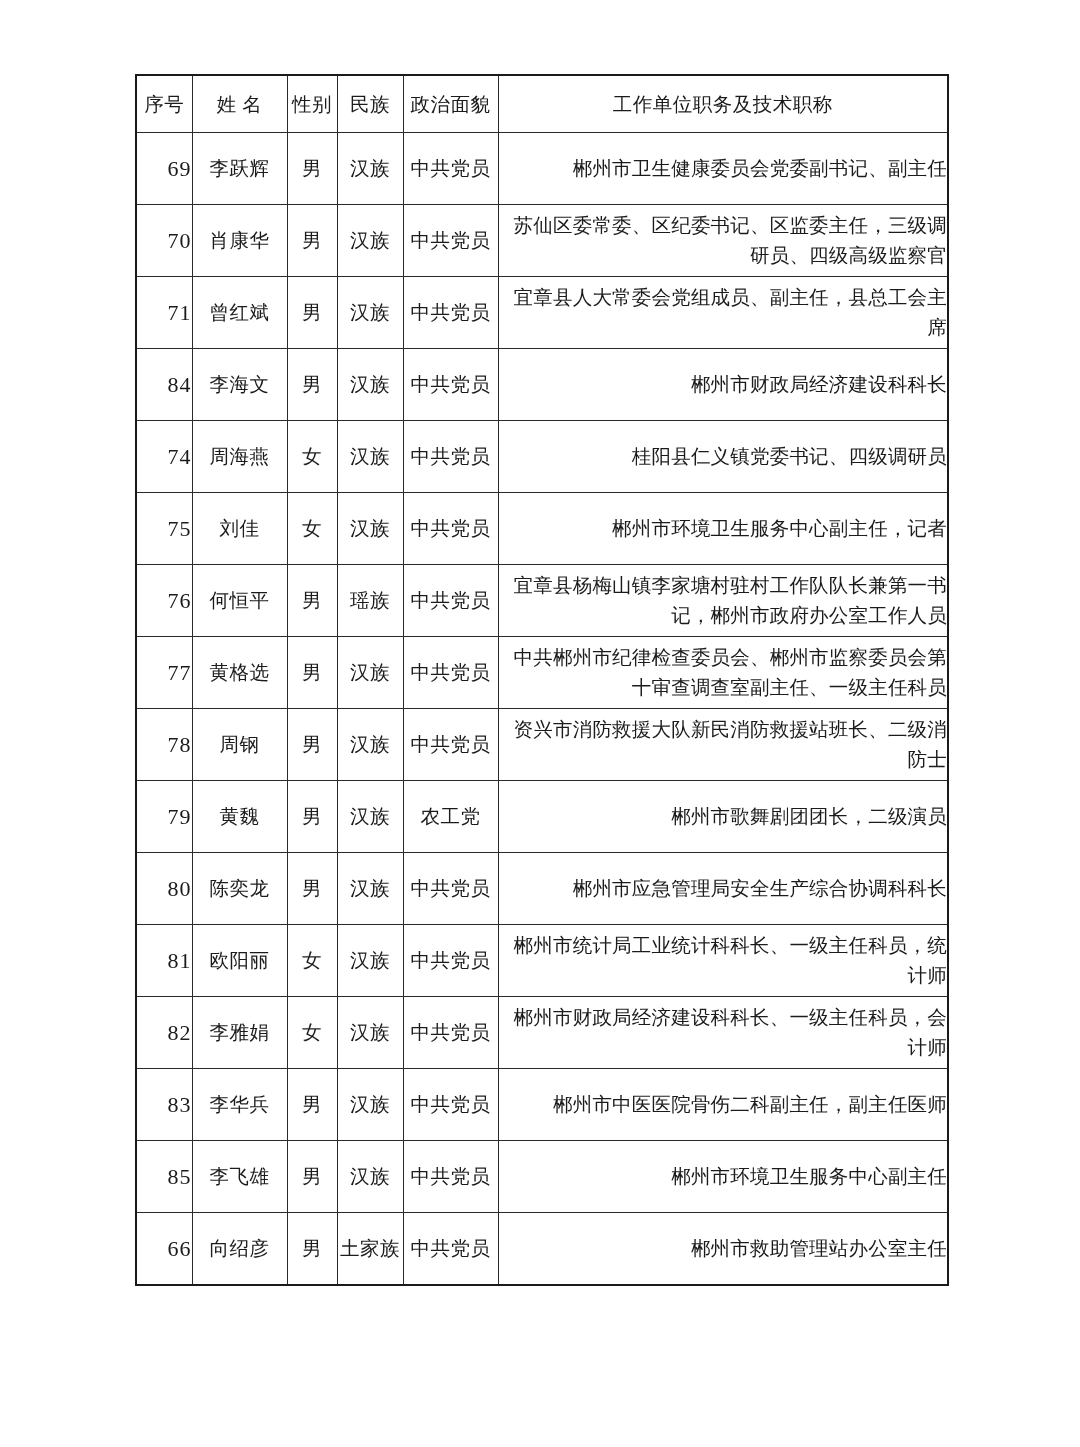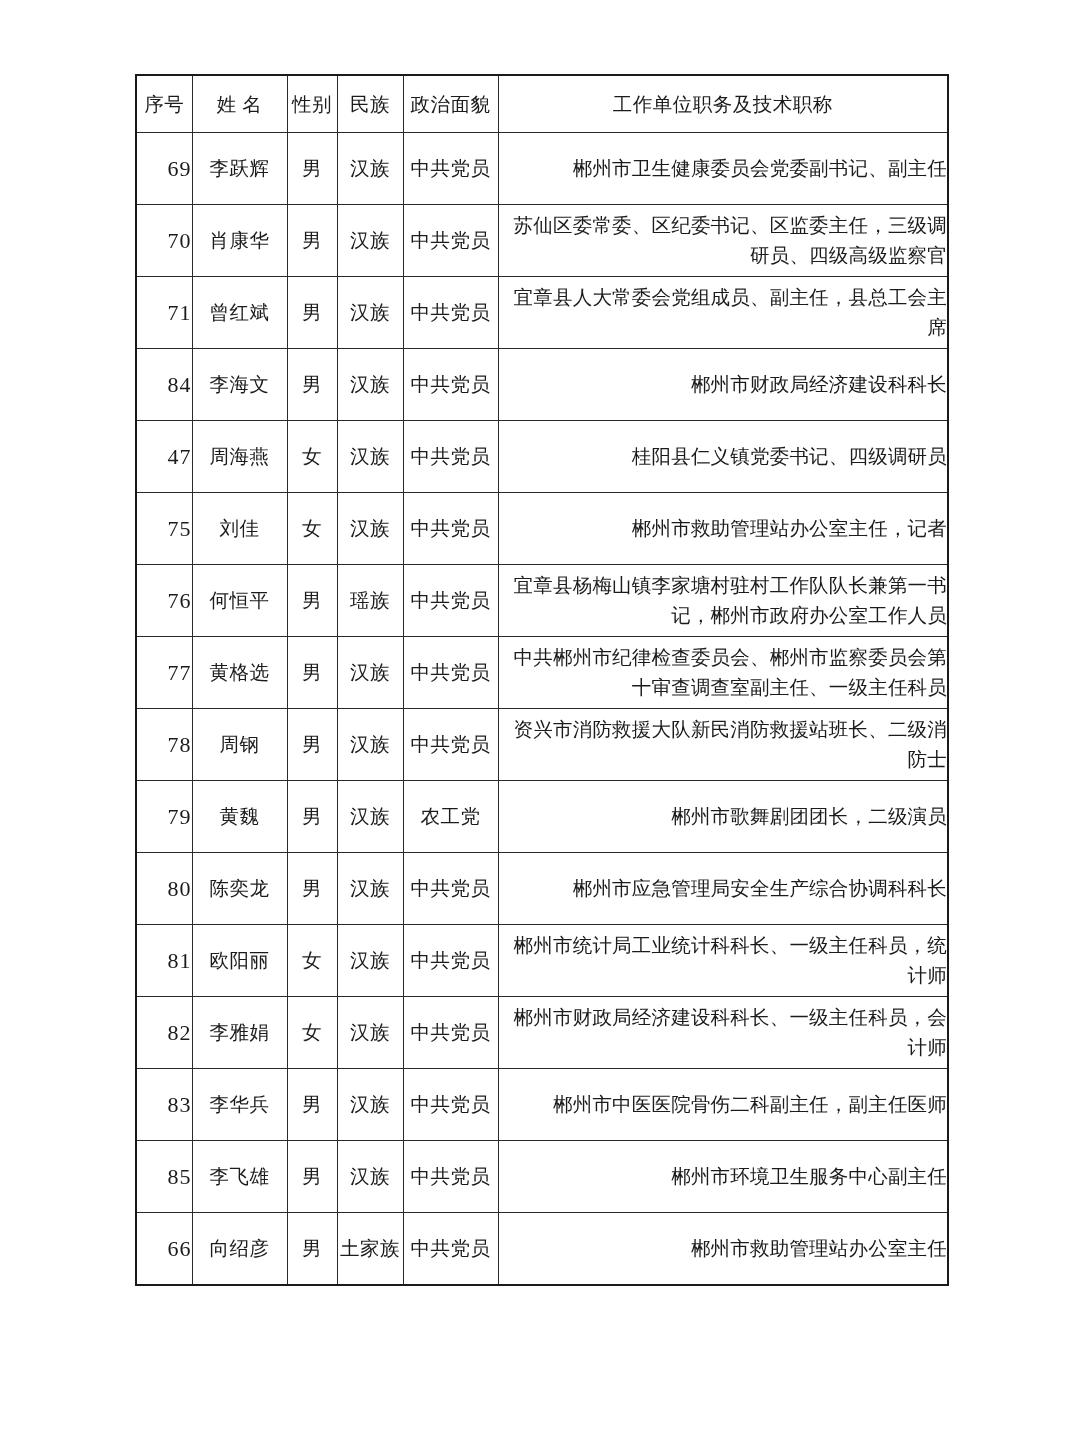--- a/index.html
+++ b/index.html
@@ -143,34 +143,34 @@
         </tr>
         <tr>
           <td class="cell-index">84</td>
           <td class="cell-center">李海文</td>
           <td class="cell-center">男</td>
           <td class="cell-center">汉族</td>
           <td class="cell-center">中共党员</td>
           <td class="cell-post">郴州市财政局经济建设科科长</td>
         </tr>
         <tr>
-          <td class="cell-index">47</td>
+          <td class="cell-index">74</td>
           <td class="cell-center">周海燕</td>
           <td class="cell-center">女</td>
           <td class="cell-center">汉族</td>
           <td class="cell-center">中共党员</td>
           <td class="cell-post">桂阳县仁义镇党委书记、四级调研员</td>
         </tr>
         <tr>
           <td class="cell-index">75</td>
           <td class="cell-center">刘佳</td>
           <td class="cell-center">女</td>
           <td class="cell-center">汉族</td>
           <td class="cell-center">中共党员</td>
-          <td class="cell-post">郴州市救助管理站办公室主任，记者</td>
+          <td class="cell-post">郴州市环境卫生服务中心副主任，记者</td>
         </tr>
         <tr>
           <td class="cell-index">76</td>
           <td class="cell-center">何恒平</td>
           <td class="cell-center">男</td>
           <td class="cell-center">瑶族</td>
           <td class="cell-center">中共党员</td>
           <td class="cell-post">宜章县杨梅山镇李家塘村驻村工作队队长兼第一书记，郴州市政府办公室工作人员</td>
         </tr>
         <tr>

